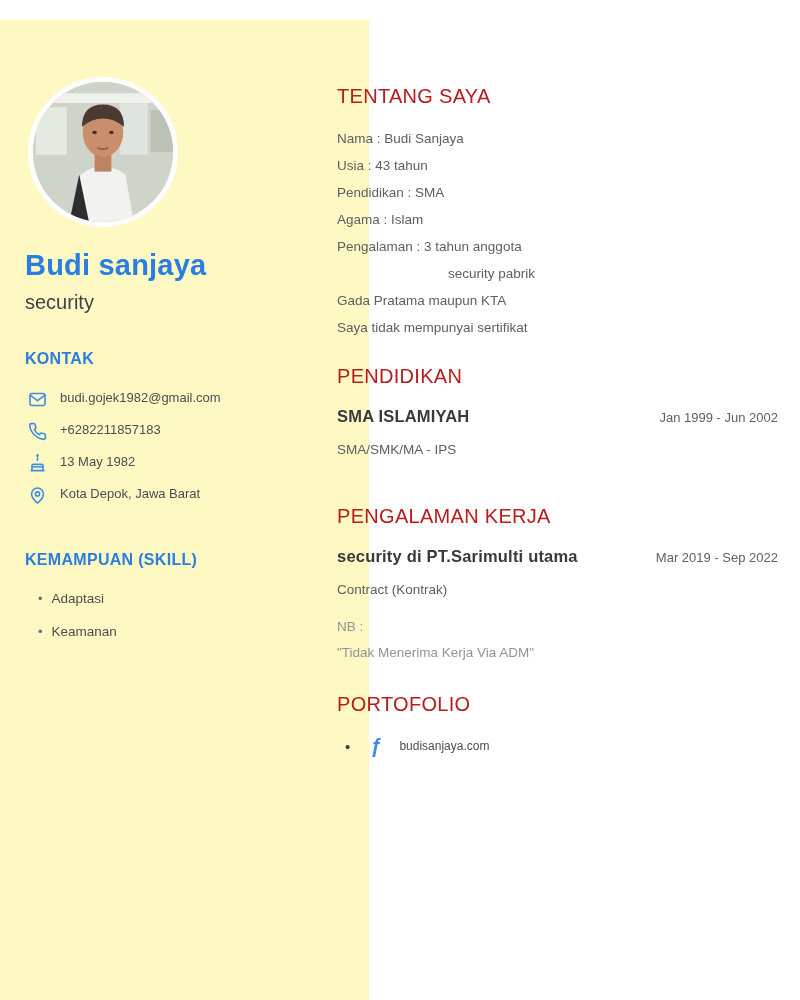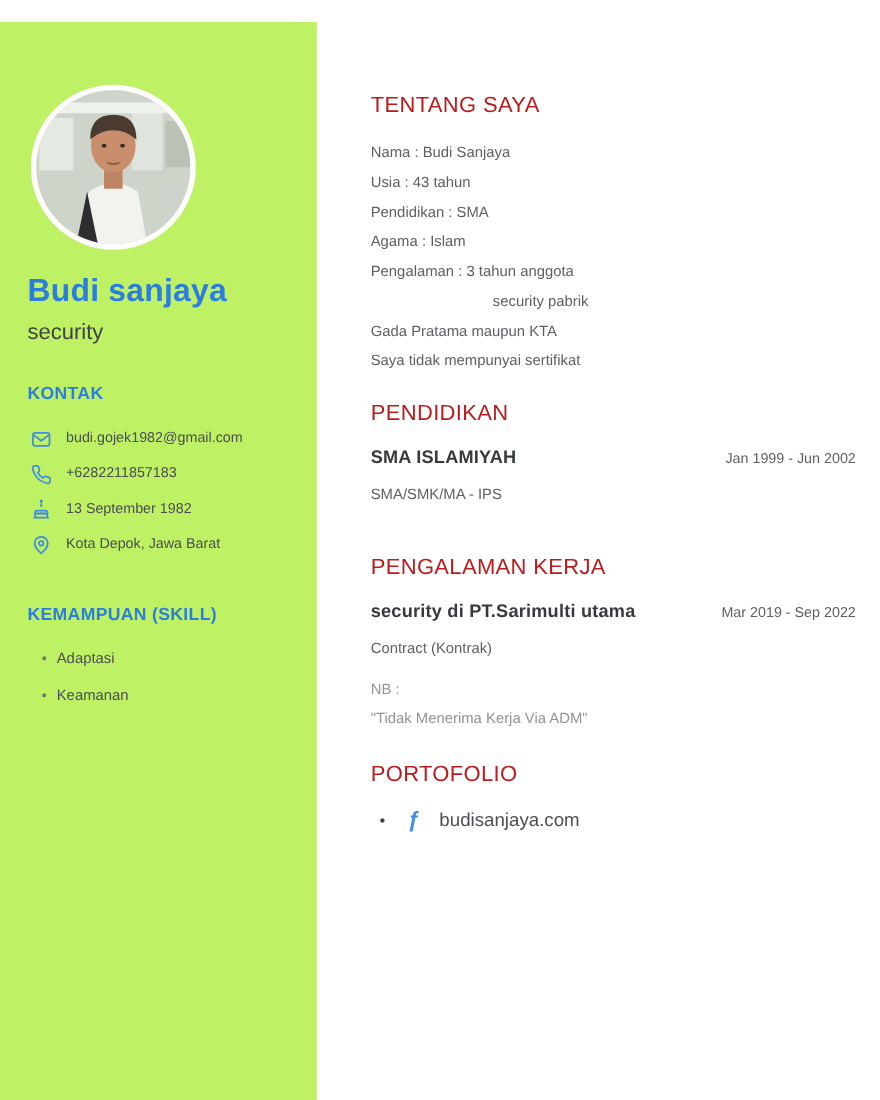--- a/index.html
+++ b/index.html
@@ -10,22 +10,22 @@
     width: 800px;
     height: 1000px;
     background: #ffffff;
     overflow: hidden;
   }
 
   
   .sidebar {
     position: absolute;
     left: 0; top: 20px; bottom: 0;
-    width: 288px;
-    background: #bef264;
+    width: 369px;
+    background: #fef9c3;
     padding: 0 20px 0 25px;
   }
   .photo-wrap {
     margin-top: 57px;
     margin-left: 3px;
     width: 150px; height: 150px;
     border-radius: 50%;
     border: 5px solid #fdfdfd;
     overflow: hidden;
     background: #d6dad2;
@@ -153,21 +153,21 @@
   .portfolio-row .ficon {
     margin-left: 20px;
     color: #3f8ce8;
     font-size: 20px;
     font-weight: bold;
     font-style: italic;
     line-height: 1;
   }
   .portfolio-row .ptext {
     margin-left: 18px;
-    font-size: 17px;
+    font-size: 12px;
     color: #4b4e52;
   }
 </style>
 </head>
 <body>
 
 <div class="page">
 
   <div class="sidebar">
 
@@ -219,21 +219,21 @@
       <div class="contact-row">
         <span class="cicon">
           <svg viewBox="0 0 24 24" fill="none" stroke="#3f8ce8" stroke-width="2" stroke-linecap="round" stroke-linejoin="round">
             <path d="M12 8 V5"></path>
             <path d="M12 3.2 q1.3 -1.6 0 -2.4 q-1.3 0.8 0 2.4"></path>
             <path d="M4 21 h16"></path>
             <path d="M5 20 v-5 a2 2 0 0 1 2 -2 h10 a2 2 0 0 1 2 2 v5"></path>
             <path d="M5 15.5 q1.75 2 3.5 0 q1.75 2 3.5 0 q1.75 2 3.5 0 q1.75 2 3.5 0"></path>
           </svg>
         </span>
-        <span class="ctext">13 September 1982</span>
+        <span class="ctext">13 May 1982</span>
       </div>
 
       <div class="contact-row">
         <span class="cicon">
           <svg viewBox="0 0 24 24" fill="none" stroke="#3f8ce8" stroke-width="2" stroke-linecap="round" stroke-linejoin="round">
             <path d="M12 21.5 C12 21.5 4.5 15.5 4.5 10 a7.5 7.5 0 0 1 15 0 C19.5 15.5 12 21.5 12 21.5 z"></path>
             <circle cx="12" cy="10" r="2.6"></circle>
           </svg>
         </span>
         <span class="ctext">Kota Depok, Jawa Barat</span>

